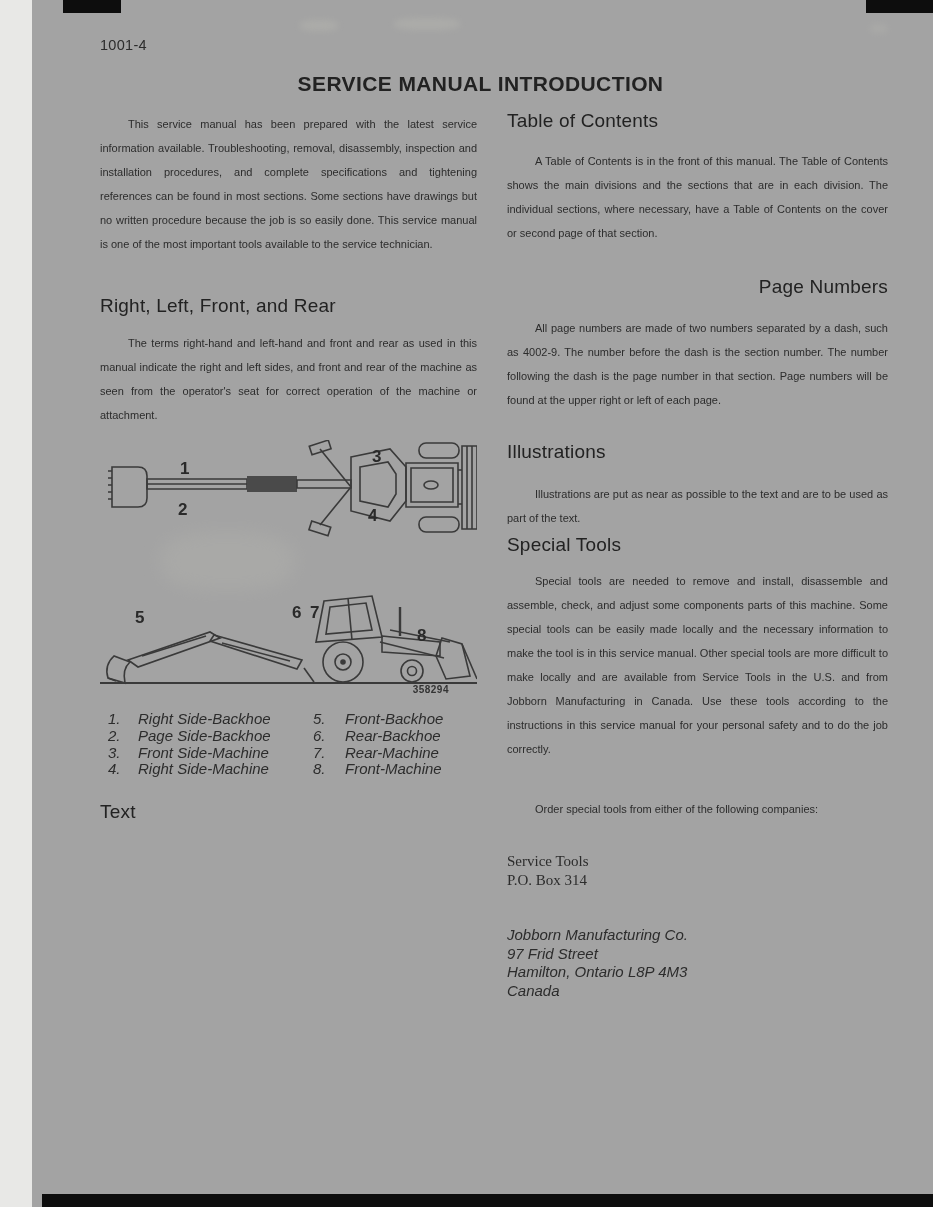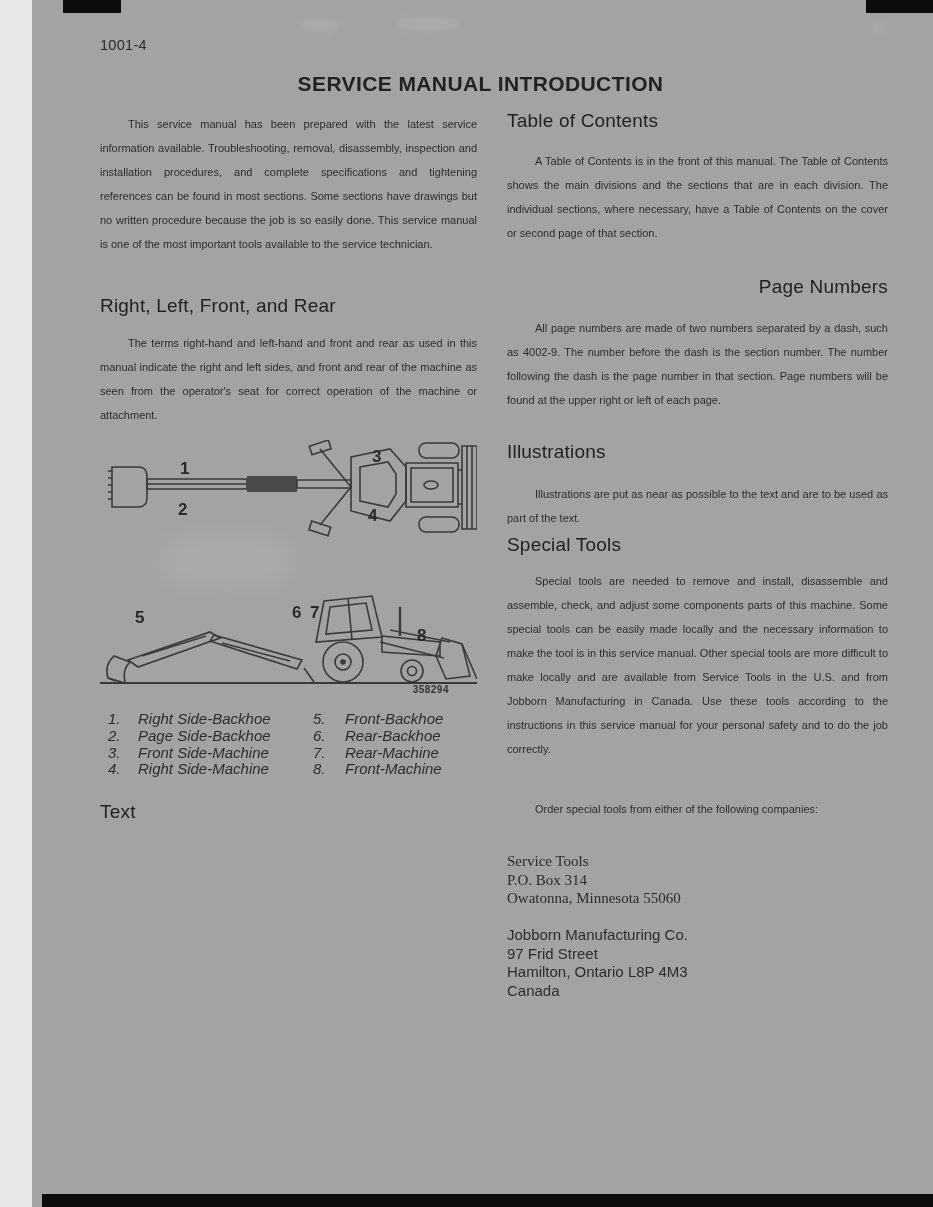--- a/index.html
+++ b/index.html
@@ -219,24 +219,23 @@
       <p class="body">Special tools are needed to remove and install, disassemble and assemble, check, and adjust some components parts of this machine. Some special tools can be easily made locally and the necessary information to make the tool is in this service manual. Other special tools are more difficult to make locally and are available from Service Tools in the U.S. and from Jobborn Manufacturing in Canada. Use these tools according to the instructions in this service manual for your personal safety and to do the job correctly.</p>
     </div>
 
     <div class="blk" style="top:797px;">
       <p class="body">Order special tools from either of the following companies:</p>
     </div>
 
     <div class="blk addr" style="top:852px;font-family:Liberation Serif, serif;">
       <div>Service Tools</div>
       <div>P.O. Box 314</div>
-      <div>Owatonna, Minnesota 55060</div>
-    </div>
-
-    <div class="blk addr" style="top:926px;">
+    </div>
+
+    <div class="blk addr" style="top:926px;font-style:italic;">
       <div>Jobborn Manufacturing Co.</div>
       <div>97 Frid Street</div>
       <div>Hamilton, Ontario L8P 4M3</div>
       <div>Canada</div>
     </div>
   </div>
 
 </div>
 
 </body></html>

